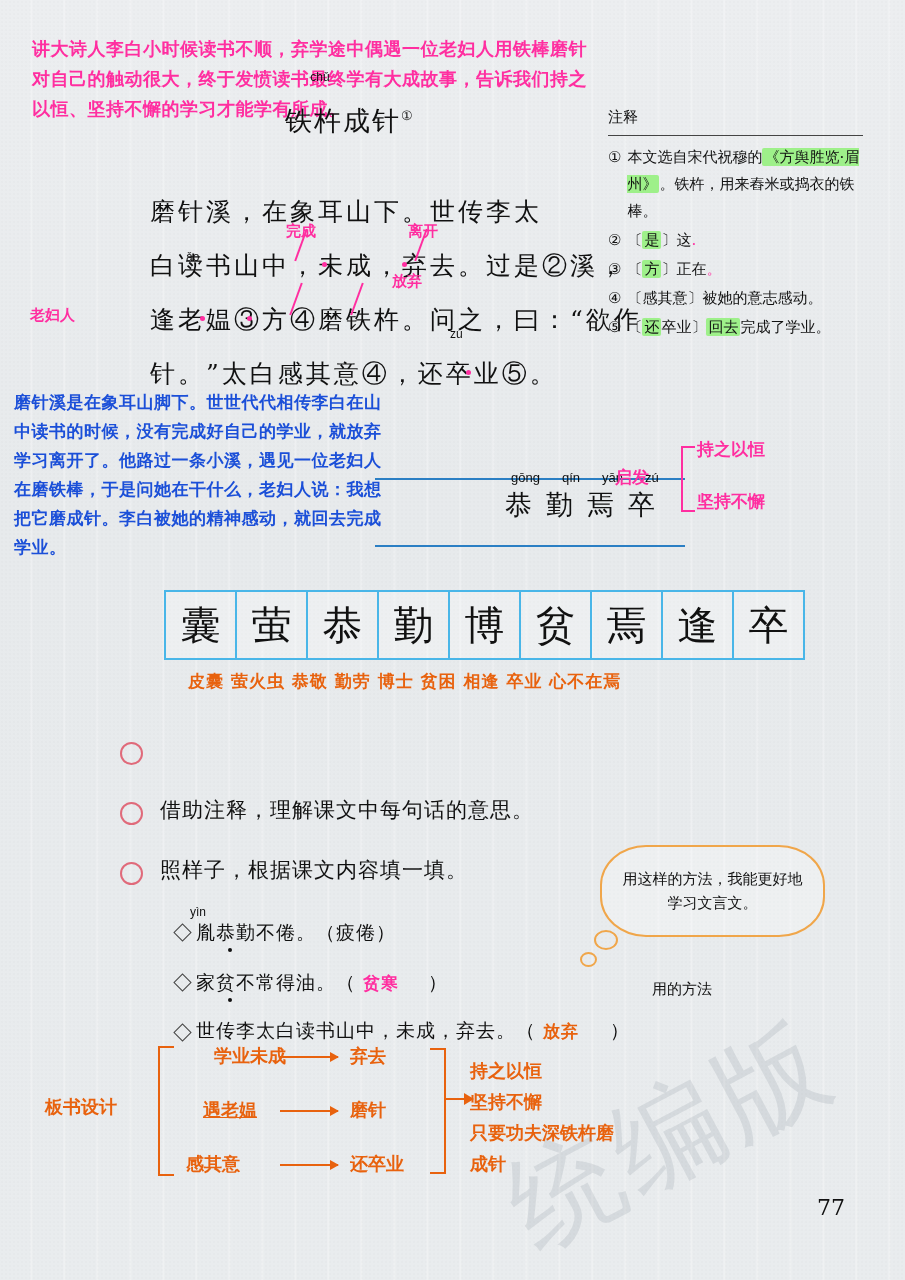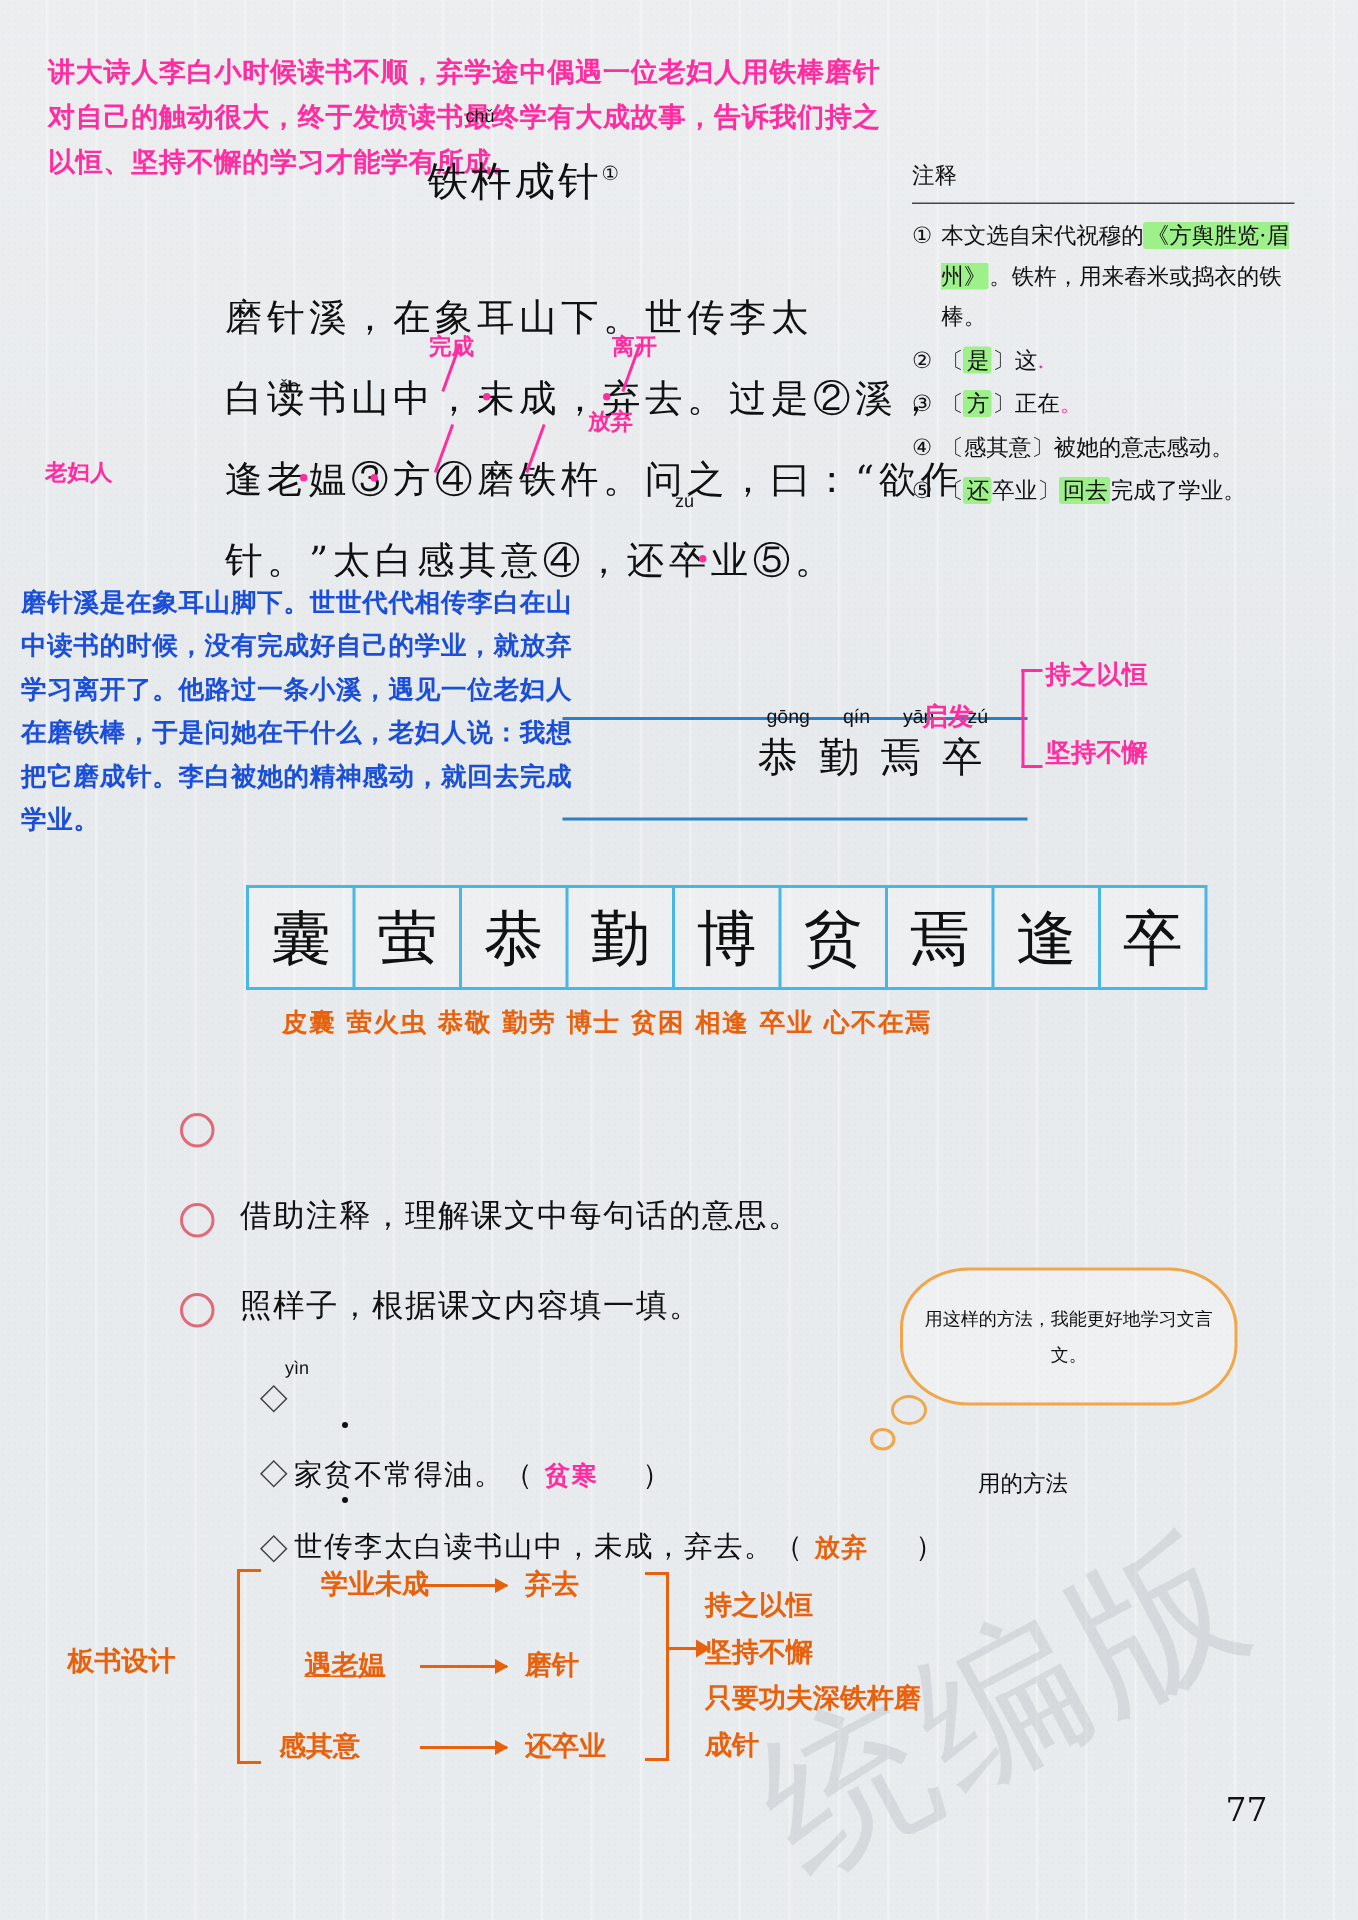--- a/index.html
+++ b/index.html
@@ -103,21 +103,21 @@
   .ex{position:absolute;font-size:21px;color:#111;font-family:"DejaVu Serif",serif;letter-spacing:1px;}
   .circ{position:absolute;width:19px;height:19px;border:2px solid #e06a7a;border-radius:50%;}
   .diamond{position:absolute;width:11px;height:11px;border:1.6px solid #444;transform:rotate(45deg);}
   .subex{position:absolute;font-size:19px;color:#111;font-family:"DejaVu Serif",serif;letter-spacing:1px;}
 
   
   #bubble{
     position:absolute;left:600px;top:845px;width:225px;height:92px;
     border:2px solid #f0a64a;border-radius:46px/40px;background:rgba(255,255,255,0.25);
     display:flex;align-items:center;justify-content:center;text-align:center;
-    font-size:12px;color:#111;line-height:24px;font-family:"DejaVu Serif",serif;padding:0 14px;box-sizing:border-box;
+    font-size:15px;color:#111;line-height:24px;font-family:"DejaVu Serif",serif;padding:0 14px;box-sizing:border-box;
   }
   .bdot{position:absolute;border:2px solid #f0a64a;border-radius:50%;background:transparent;}
 
   
   #board{position:absolute;left:40px;top:1040px;width:560px;height:140px;}
   #board .lbl{position:absolute;left:5px;top:55px;font-size:18px;}
   .arrow{position:absolute;height:2px;background:#e8620e;}
   .arrow:after{content:"";position:absolute;right:-1px;top:-4px;border-left:9px solid #e8620e;border-top:5px solid transparent;border-bottom:5px solid transparent;}
   #board .row{position:absolute;font-size:18px;}
   #rightlist{position:absolute;left:470px;top:1055px;font-size:18px;line-height:31px;}
@@ -244,20 +244,21 @@
   <div class="circ" style="left:120px;top:742px;"></div>
 
   <div class="circ" style="left:120px;top:802px;"></div>
   <div class="ex" style="left:160px;top:796px;">借助注释，理解课文中每句话的意思。</div>
 
   <div class="circ" style="left:120px;top:862px;"></div>
   <div class="ex" style="left:160px;top:856px;">照样子，根据课文内容填一填。</div>
 
   <div class="diamond" style="left:176px;top:926px;"></div>
   <div style="position:absolute;left:190px;top:905px;font-size:12px;font-family:'Liberation Sans',sans-serif;color:#111;">yìn</div>
+  <div class="subex" style="left:196px;top:920px;">胤恭勤不倦。（疲倦）</div>
   <div style="position:absolute;left:228px;top:948px;width:4px;height:4px;border-radius:50%;background:#111;"></div>
 
   <div class="diamond" style="left:176px;top:976px;"></div>
   <div class="subex" style="left:196px;top:970px;">
     <span>家贫不常得油。（</span>
     <span class="hand pink" style="font-size:17px;">贫寒</span>
     <span style="padding-left:22px;">）</span>
   </div>
   <div style="position:absolute;left:228px;top:998px;width:4px;height:4px;border-radius:50%;background:#111;"></div>
 

